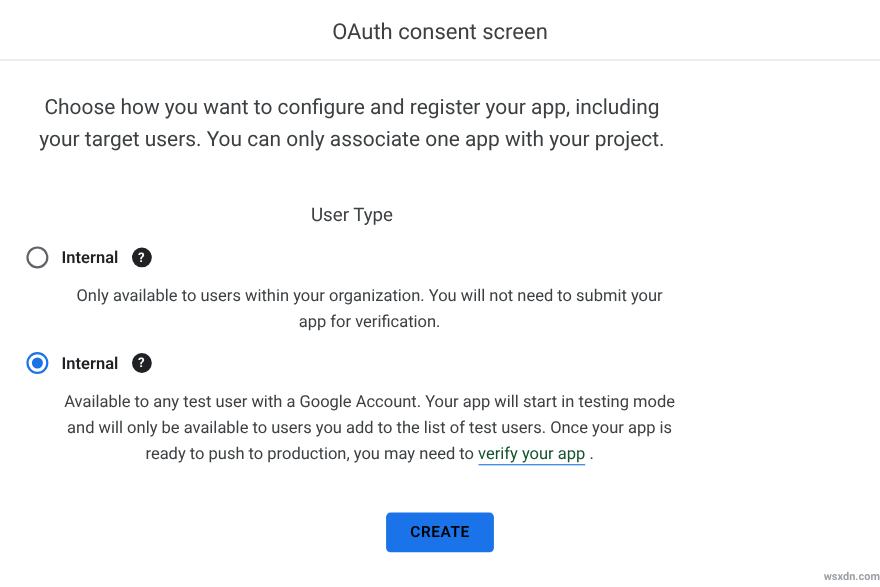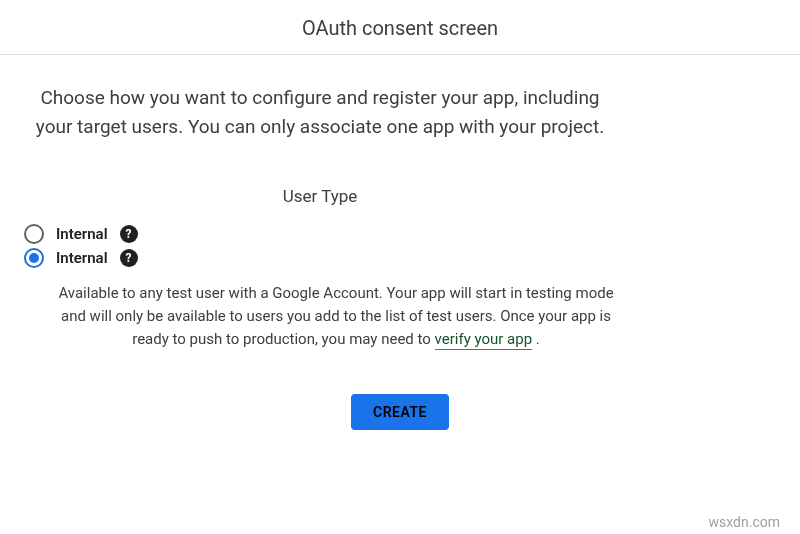--- a/index.html
+++ b/index.html
@@ -37,21 +37,21 @@
     }
     .section-title {
       font-size: 17px;
       font-weight: 400;
       color: #3c4043;
       margin-bottom: 18px;
     }
     .radio-group {
       display: flex;
       flex-direction: column;
-      gap: 4px;
+      gap: 16px;
     }
     .radio-option {
       display: flex;
       flex-direction: column;
     }
     .radio-row {
       display: flex;
       align-items: center;
       gap: 12px;
       cursor: pointer;
@@ -123,23 +123,24 @@
       padding: 10px 22px;
       font-size: 14px;
       font-weight: 600;
       letter-spacing: 0.5px;
       cursor: pointer;
       font-family: inherit;
     }
     .watermark {
       position: absolute;
       bottom: 4px;
-      right: 20px;
-      font-size: 14px;
+      right: 0;
+      font-size: 10px;
       color: #9aa0a6;
+      font-weight: bold;
     }
   </style>
 </head>
 <body>
 
 <div class="header">
   <h1>OAuth consent screen</h1>
 </div>
 
 <div class="content">
@@ -148,20 +149,21 @@
   <h2 class="section-title">User Type</h2>
 
   <div class="radio-group">
 
     <div class="radio-option">
       <div class="radio-row">
         <span class="radio"></span>
         <span class="radio-label">Internal</span>
         <span class="help-icon">?</span>
       </div>
+      <p class="radio-desc">Only available to users within your organization. You will not need to submit your app for verification.</p>
     </div>
 
     <div class="radio-option">
       <div class="radio-row">
         <span class="radio selected"></span>
         <span class="radio-label">Internal</span>
         <span class="help-icon">?</span>
       </div>
       <p class="radio-desc">
         <span>Available to any test user with a Google Account. Your app will start in testing mode and will only be available to users you add to the list of test users. Once your app is ready to push to production, you may need to </span><a href="#" class="link">verify your app</a><span> .</span>

